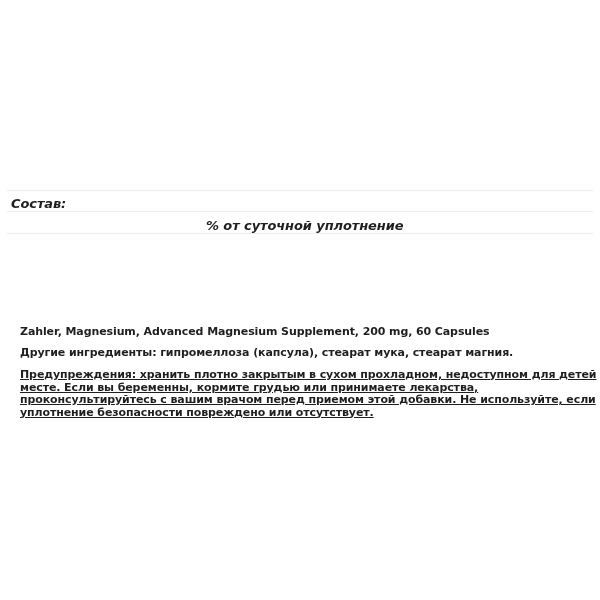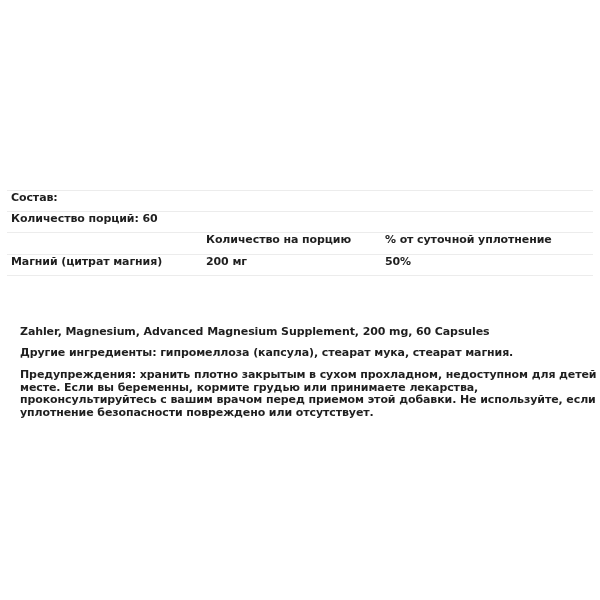--- a/index.html
+++ b/index.html
@@ -19,64 +19,56 @@
       position: absolute;
       left: 7px;
       top: 190px;
       width: 586px;
       border-top: 1px solid #ececec;
     }
     .row {
       height: 21px;
       border-bottom: 1px solid #ececec;
       display: flex;
-      align-items: flex-start;
-      font-size: 11px;
+      align-items: flex-end;
+      font-size: 13px;
       font-weight: bold;
       letter-spacing: -0.1px;
       box-sizing: border-box;
       padding-left: 4px;
       white-space: nowrap;
+      font-style: italic;
     }
     .row.tall { height: 21.6px; }
     .col1 { width: 195px; }
     .col2 { width: 179px; }
     .col3 { flex: 1; }
     .footnote { padding-left: 3px; }
     .text-block {
       position: absolute;
       left: 20px;
       width: 586px;
       font-size: 11px;
       font-weight: bold;
       letter-spacing: -0.1px;
       line-height: 12.5px;
       color: #1f1f1f;
     }
     .product { top: 326px; white-space: nowrap; }
     .ingredients { top: 347px; white-space: nowrap; }
-    .warnings { top: 369px; width: 580px; }
+    .warnings { top: 369px; width: 580px; text-decoration: underline; }
   </style>
 </head>
 <body>
 
 <div class="facts">
   <div class="row">
     <span>Состав:</span>
   </div>
-  <div class="row">
-    <span>Количество порций: 60</span>
-  </div>
   <div class="row tall">
     <span class="col1"></span>
-    <span class="col2">Количество на порцию</span>
     <span class="col3">% от суточной уплотнение</span>
-  </div>
-  <div class="row tall">
-    <span class="col1">Магний (цитрат магния)</span>
-    <span class="col2">200 мг</span>
-    <span class="col3">50%</span>
   </div>
 </div>
 
 <div class="text-block product">Zahler, Magnesium, Advanced Magnesium Supplement, 200 mg, 60 Capsules</div>
 <div class="text-block ingredients">Другие ингредиенты: гипромеллоза (капсула), стеарат мука, стеарат магния.</div>
 <div class="text-block warnings">Предупреждения: хранить плотно закрытым в сухом прохладном, недоступном для детей месте. Если вы беременны, кормите грудью или принимаете лекарства, проконсультируйтесь с вашим врачом перед приемом этой добавки. Не используйте, если уплотнение безопасности повреждено или отсутствует.</div>
 
 </body></html>

